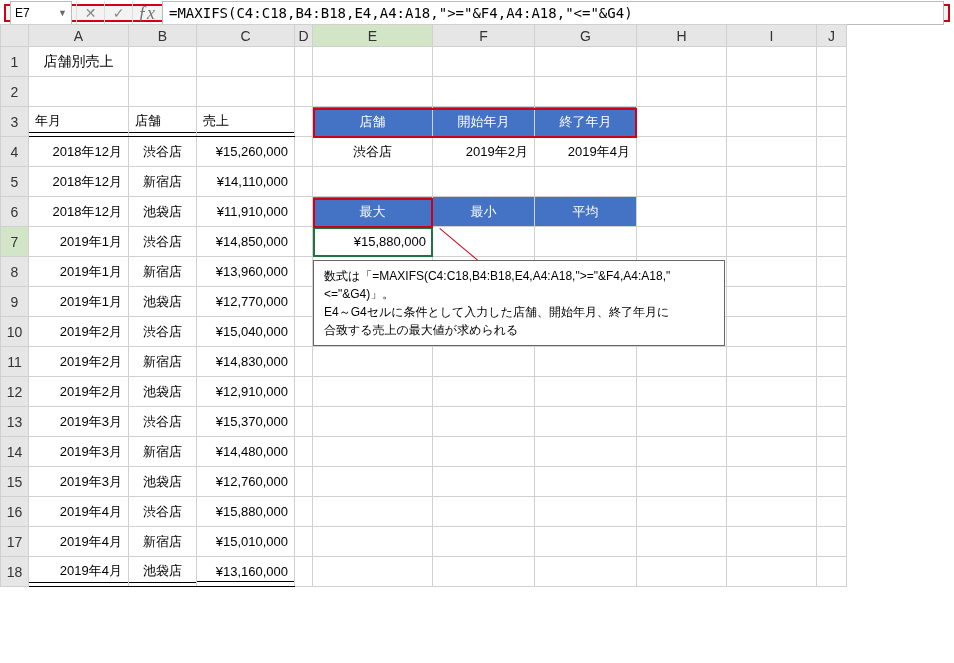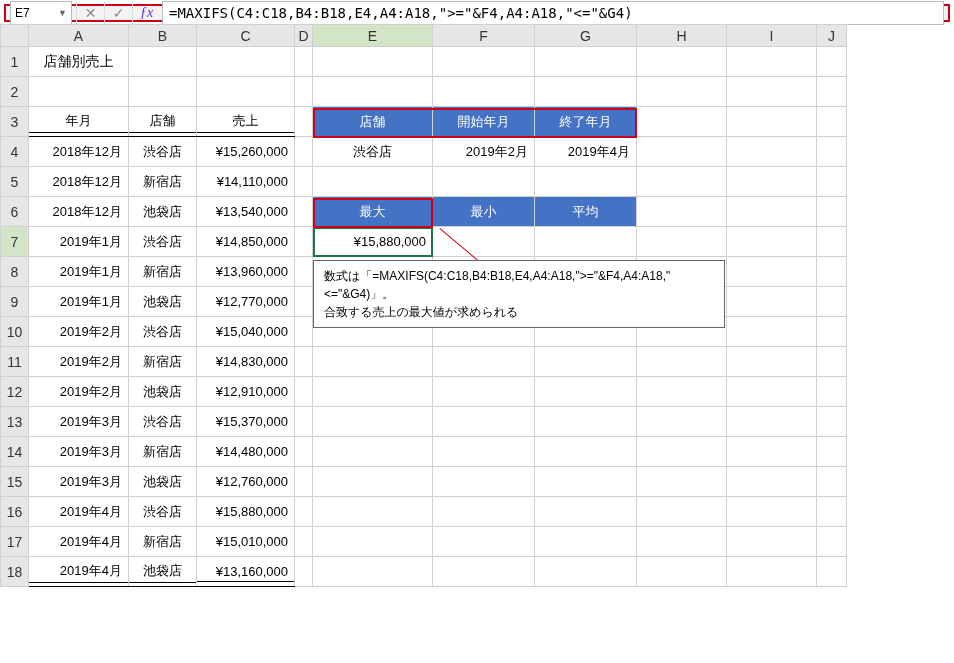--- a/index.html
+++ b/index.html
@@ -4,32 +4,32 @@
 <style>
   * { box-sizing: border-box; }
   body { margin: 0; padding: 0; font-family: "Meiryo", "MS PGothic", sans-serif; font-size: 13px; background: #fff; color: #000; user-select: none; }
   .app { width: 954px; height: 663px; background: #fff; position: relative; overflow: hidden; }
   .formula-bar { display: flex; align-items: center; height: 18px; border-bottom: 1px solid #999; background: #f3f3f3; padding: 0; border: 2px solid #d00017; margin: 4px 4px 2px 4px; }
   .name-box { width: 62px; height: 24px; background: #fff; border: 1px solid #bbb; margin: 0 4px 0 4px; display: flex; align-items: center; padding: 0 4px; font-size: 12px; }
   .name-box .dd { margin-left: auto; color: #666; font-size: 9px; }
   .fb-btn { width: 28px; height: 24px; display: inline-flex; align-items: center; justify-content: center; color: #555; font-size: 14px; border-left: 1px solid #ddd; }
   .fb-btn.cancel { color: #888; }
   .fb-btn.enter { color: #888; }
-  .fb-btn.fx { font-style: italic; font-family: "Times New Roman", serif; font-size: 14px; color: #6d28d9; }
+  .fb-btn.fx { font-style: italic; font-family: "Times New Roman", serif; font-size: 18px; color: #737373; }
   .formula-input { flex: 1; height: 24px; background: #fff; border: 1px solid #bbb; margin: 0 4px 0 2px; padding: 0 6px; display: flex; align-items: center; font-size: 14px; font-family: "Consolas","Meiryo",monospace; }
   .grid-wrap { position: relative; overflow: hidden; }
   table.grid { border-collapse: collapse; table-layout: fixed; }
   table.grid th, table.grid td { border: 1px solid #d0d0d0; padding: 0; vertical-align: middle; height: 30px; }
   th.col-head { background: #e6e6e6; font-weight: normal; font-size: 14px; text-align: center; color: #333; height: 22px !important; }
   th.row-head { background: #e6e6e6; font-weight: normal; font-size: 14px; text-align: center; color: #333; width: 28px; }
   .corner { background: #e6e6e6; width: 28px; height: 22px !important; }
   th.col-head.active { background: #d3e5c7; }
   th.row-head.active { background: #d3e5c7; }
   td .cell { padding: 2px 6px; white-space: nowrap; overflow: hidden; }
-  .center { text-align: center; }
+  .center { }
   .right { text-align: right; }
   .left { text-align: center; }
   .title-cell { font-size: 14px; }
   .hdr { background: #4472c4; color: #fff; text-align: center; font-size: 13px; }
   .thick-bot { border-bottom: 1px solid #000 !important; }
   .sel-cell { outline: 2px solid #217346; outline-offset: -2px; }
   .box-red { position: absolute; border: 2px solid #d00017; pointer-events: none; }
   .anno-line { position: absolute; background: #d00017; height: 1px; transform-origin: left top; pointer-events: none; }
   .anno-box { position: absolute; border: 1px solid #666; background: #fff; padding: 6px 10px; font-size: 12px; line-height: 1.5; pointer-events: none; z-index: 5; }
 </style>
@@ -249,21 +249,21 @@
           </tr>
           <tr>
             <th class="row-head">6</th>
             <td>
               <div class="cell right">2018年12月</div>
             </td>
             <td>
               <div class="cell left">池袋店</div>
             </td>
             <td>
-              <div class="cell right">¥13,540,000</div>
+              <div class="cell right">¥11,910,000</div>
             </td>
             <td>
               <div class="cell "></div>
             </td>
             <td class="hdr">
               <div class="cell center">最大</div>
             </td>
             <td class="hdr">
               <div class="cell center">最小</div>
             </td>
@@ -678,16 +678,17 @@
           </tr>
         </tbody>
     </table>
 
     <div class="box-red" style="left:313px; top:84px; width:324px; height:30px;"></div>
     <div class="box-red" style="left:313px; top:174px; width:120px; height:30px;"></div>
 
     <div class="anno-line" style="left:440px; top:204px; width:70px; transform: rotate(40deg);"></div>
     <div class="anno-box" style="left:313px; top:236px; width:412px;">
       <div>数式は「=MAXIFS(C4:C18,B4:B18,E4,A4:A18,"&gt;="&amp;F4,A4:A18,"&lt;="&amp;G4)」。</div>
+      <div>E4～G4セルに条件として入力した店舗、開始年月、終了年月に</div>
       <div>合致する売上の最大値が求められる</div>
     </div>
   </div>
 </div>
 
 </body></html>

